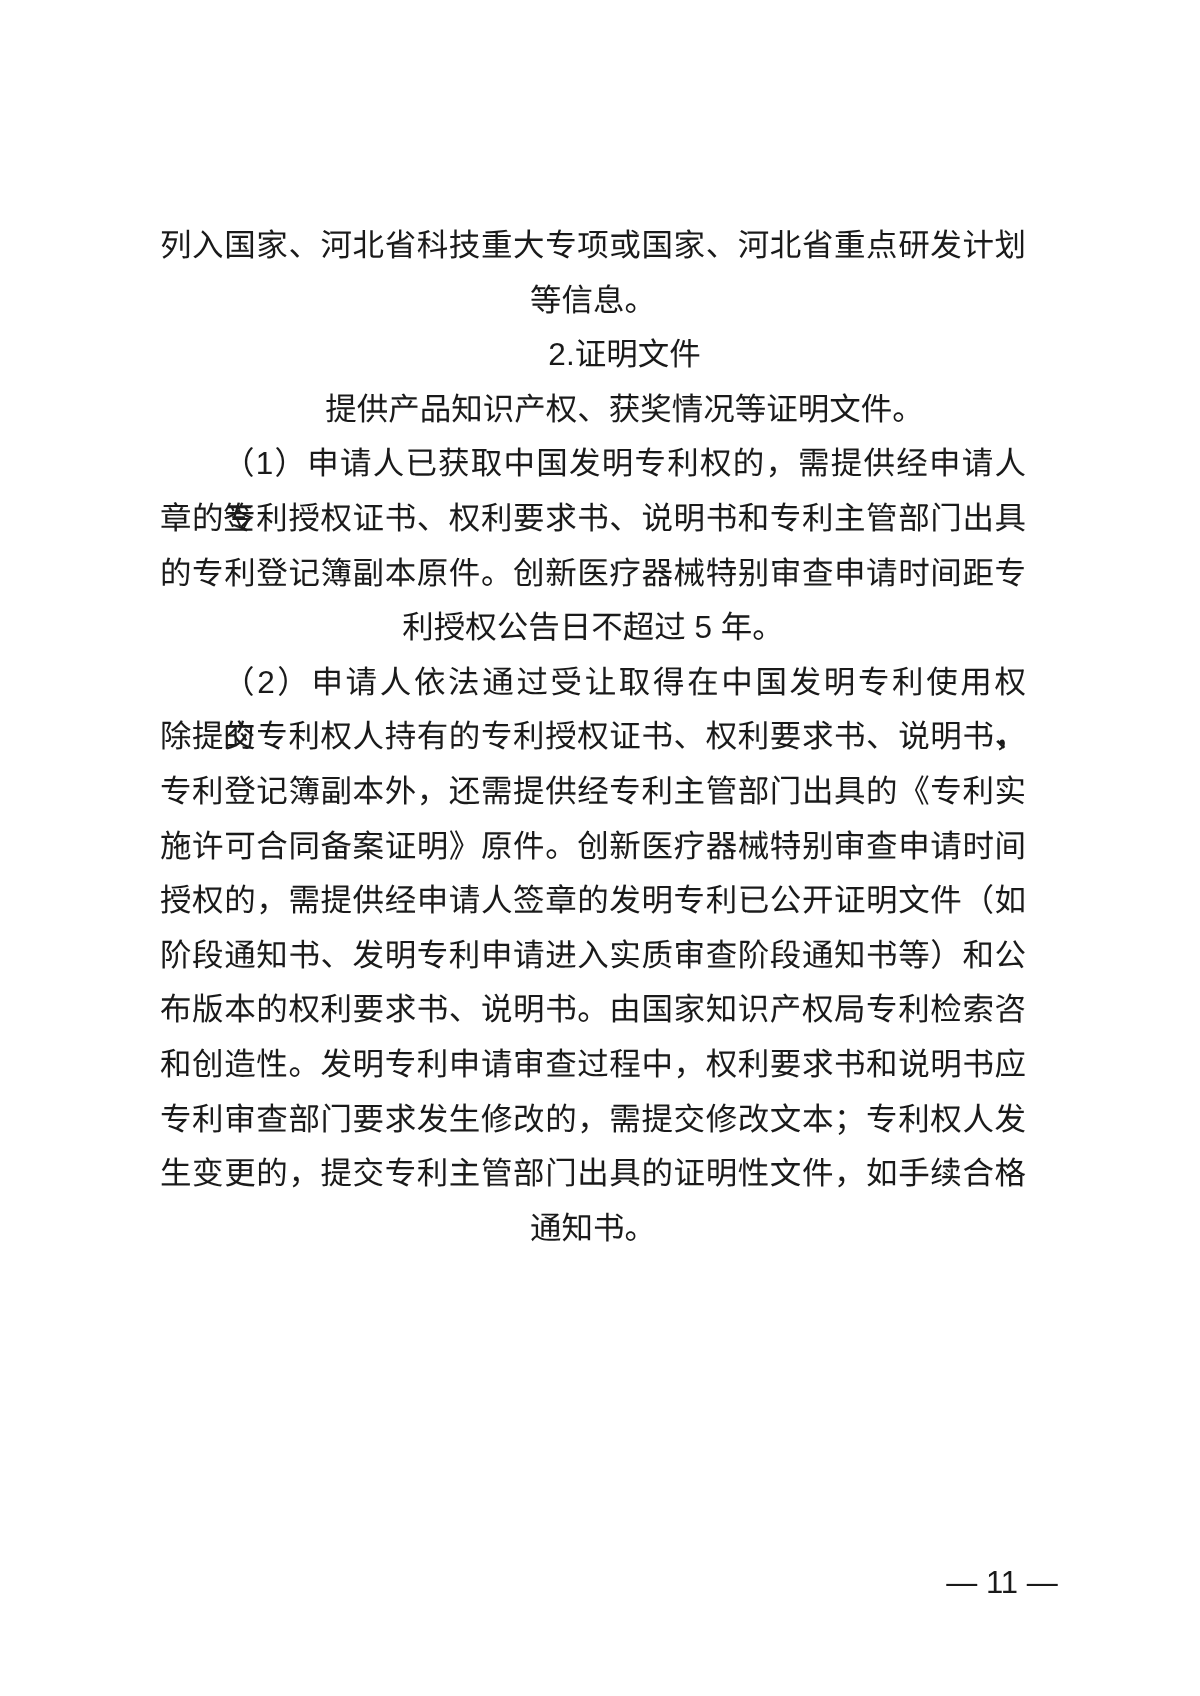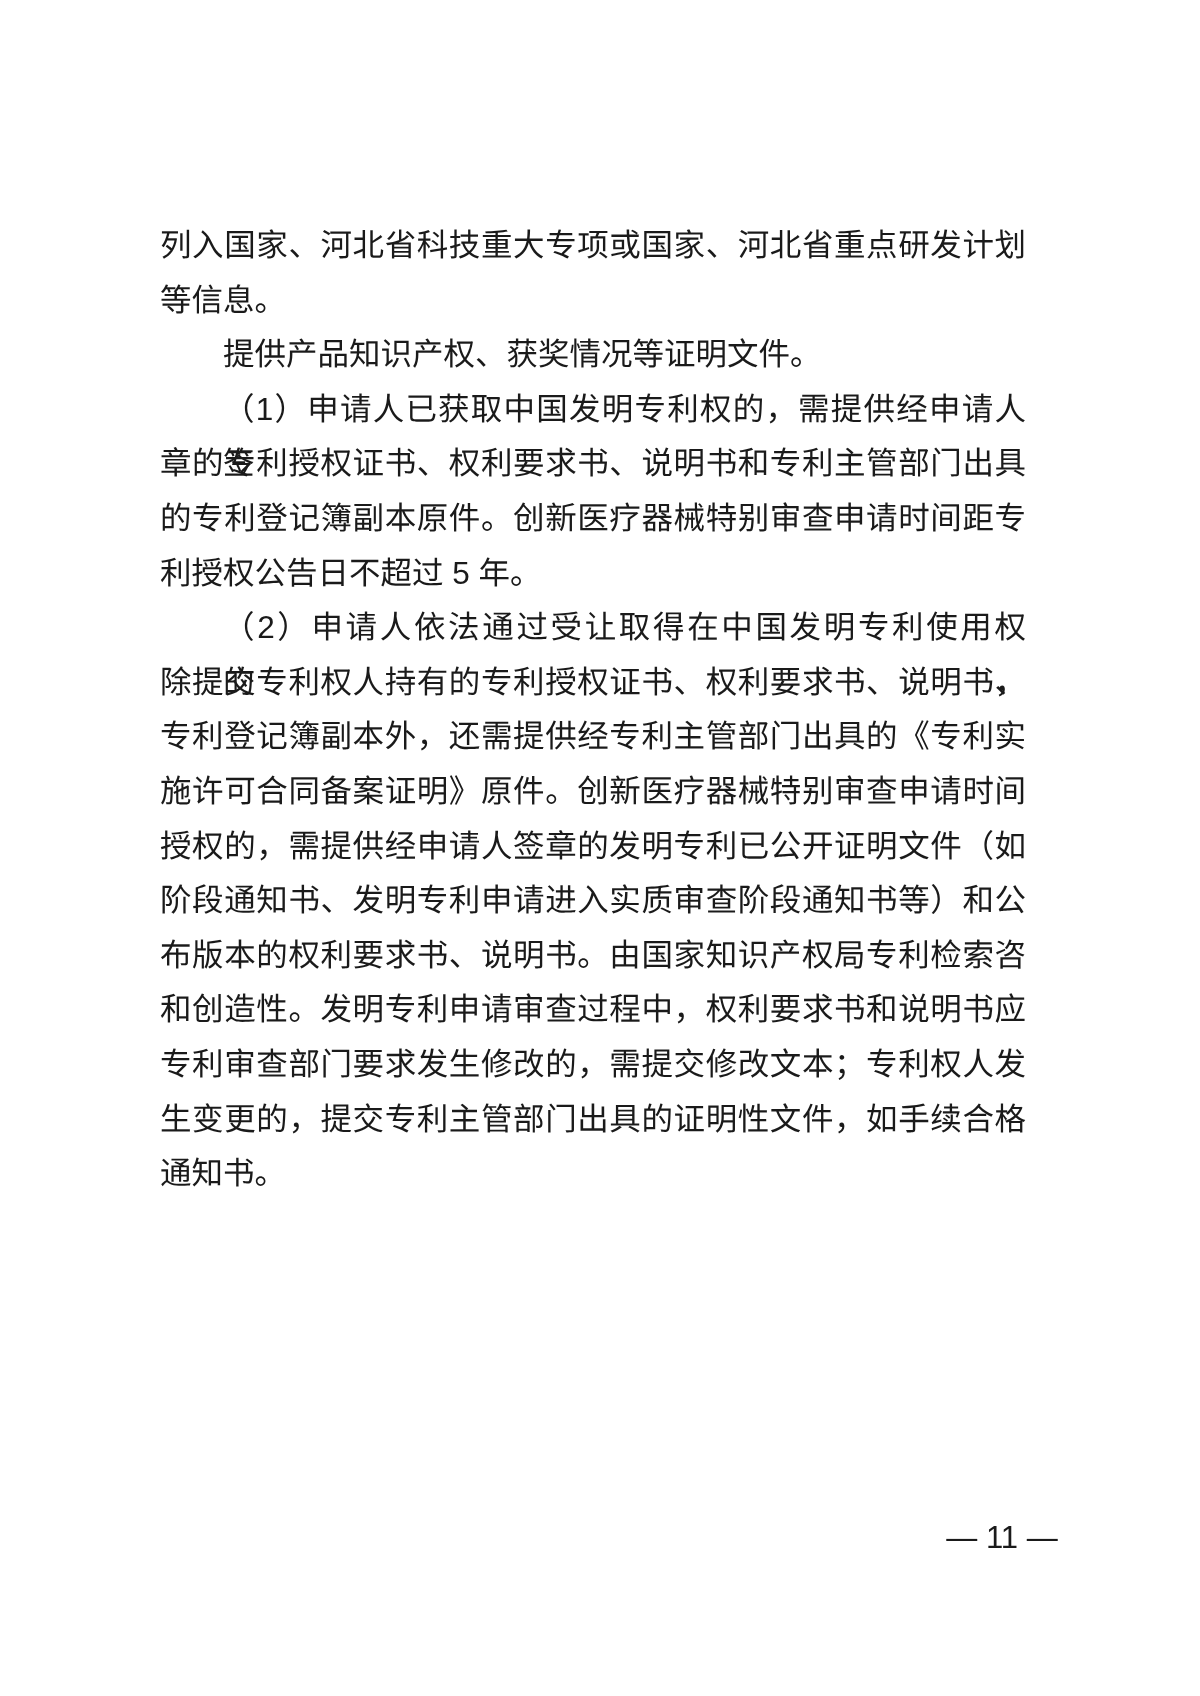--- a/index.html
+++ b/index.html
@@ -21,49 +21,50 @@
     top: 218px;
     left: 160px;
     width: 866px;
   }
   .line {
     font-size: 31.5px;
     line-height: 54.6px;
     height: 54.6px;
     white-space: nowrap;
     overflow: visible;
-    text-align: left;
+    text-align: center;
   }
   .line.justify {
     white-space: normal;
     text-align: justify;
     text-align-last: justify;
   }
   .line.indent {
     padding-left: 63px;
   }
   .page-number {
     position: absolute;
-    top: 1516px;
+    top: 1561px;
     left: 922px;
     width: 160px;
     height: 44px;
     line-height: 44px;
     text-align: center;
     font-size: 31px;
     color: #1a1a1a;
   }
 </style>
 </head>
 <body>
 
 <div class="page">
   <div class="content">
       <div class="line justify">列入国家、河北省科技重大专项或国家、河北省重点研发计划</div>
       <div class="line">等信息。</div>
+      <div class="line indent">2.证明文件</div>
       <div class="line indent">提供产品知识产权、获奖情况等证明文件。</div>
       <div class="line indent justify">（1）申请人已获取中国发明专利权的，需提供经申请人签</div>
       <div class="line justify">章的专利授权证书、权利要求书、说明书和专利主管部门出具</div>
       <div class="line justify">的专利登记簿副本原件。创新医疗器械特别审查申请时间距专</div>
       <div class="line">利授权公告日不超过 5 年。</div>
       <div class="line indent justify">（2）申请人依法通过受让取得在中国发明专利使用权的，</div>
       <div class="line justify">除提交专利权人持有的专利授权证书、权利要求书、说明书、</div>
       <div class="line justify">专利登记簿副本外，还需提供经专利主管部门出具的《专利实</div>
       <div class="line justify">施许可合同备案证明》原件。创新医疗器械特别审查申请时间</div>
       <div class="line justify">授权的，需提供经申请人签章的发明专利已公开证明文件（如</div>

